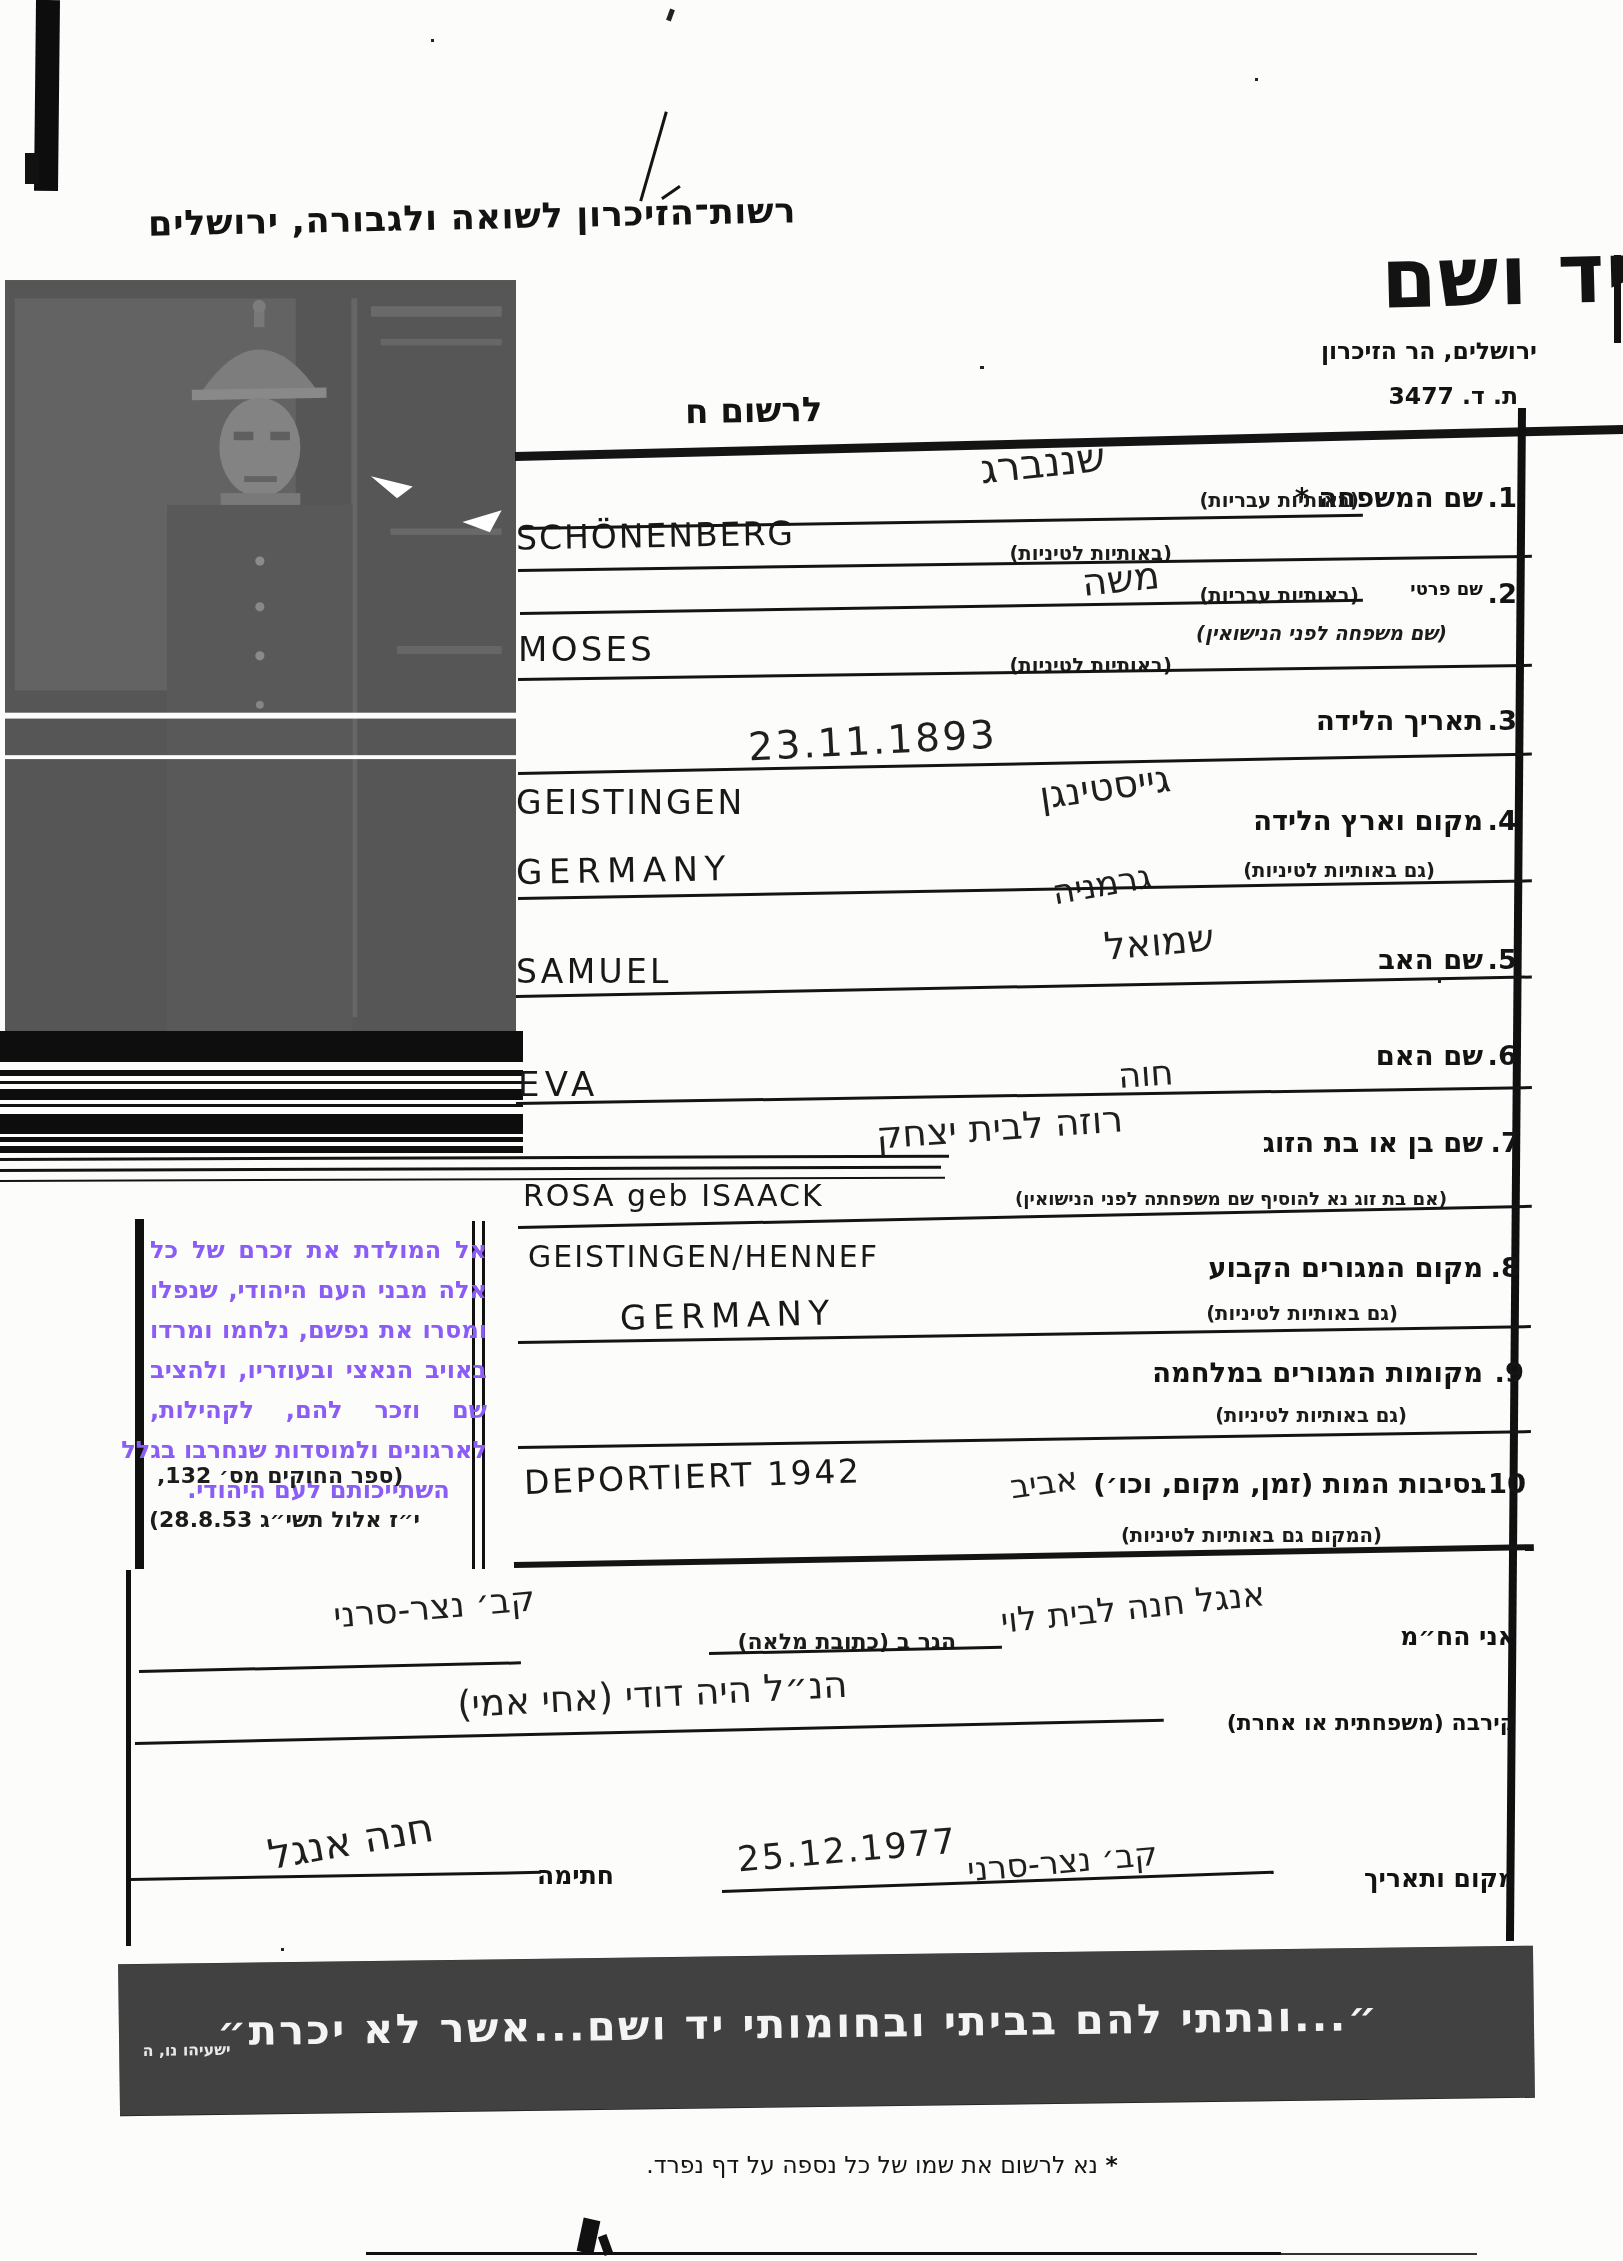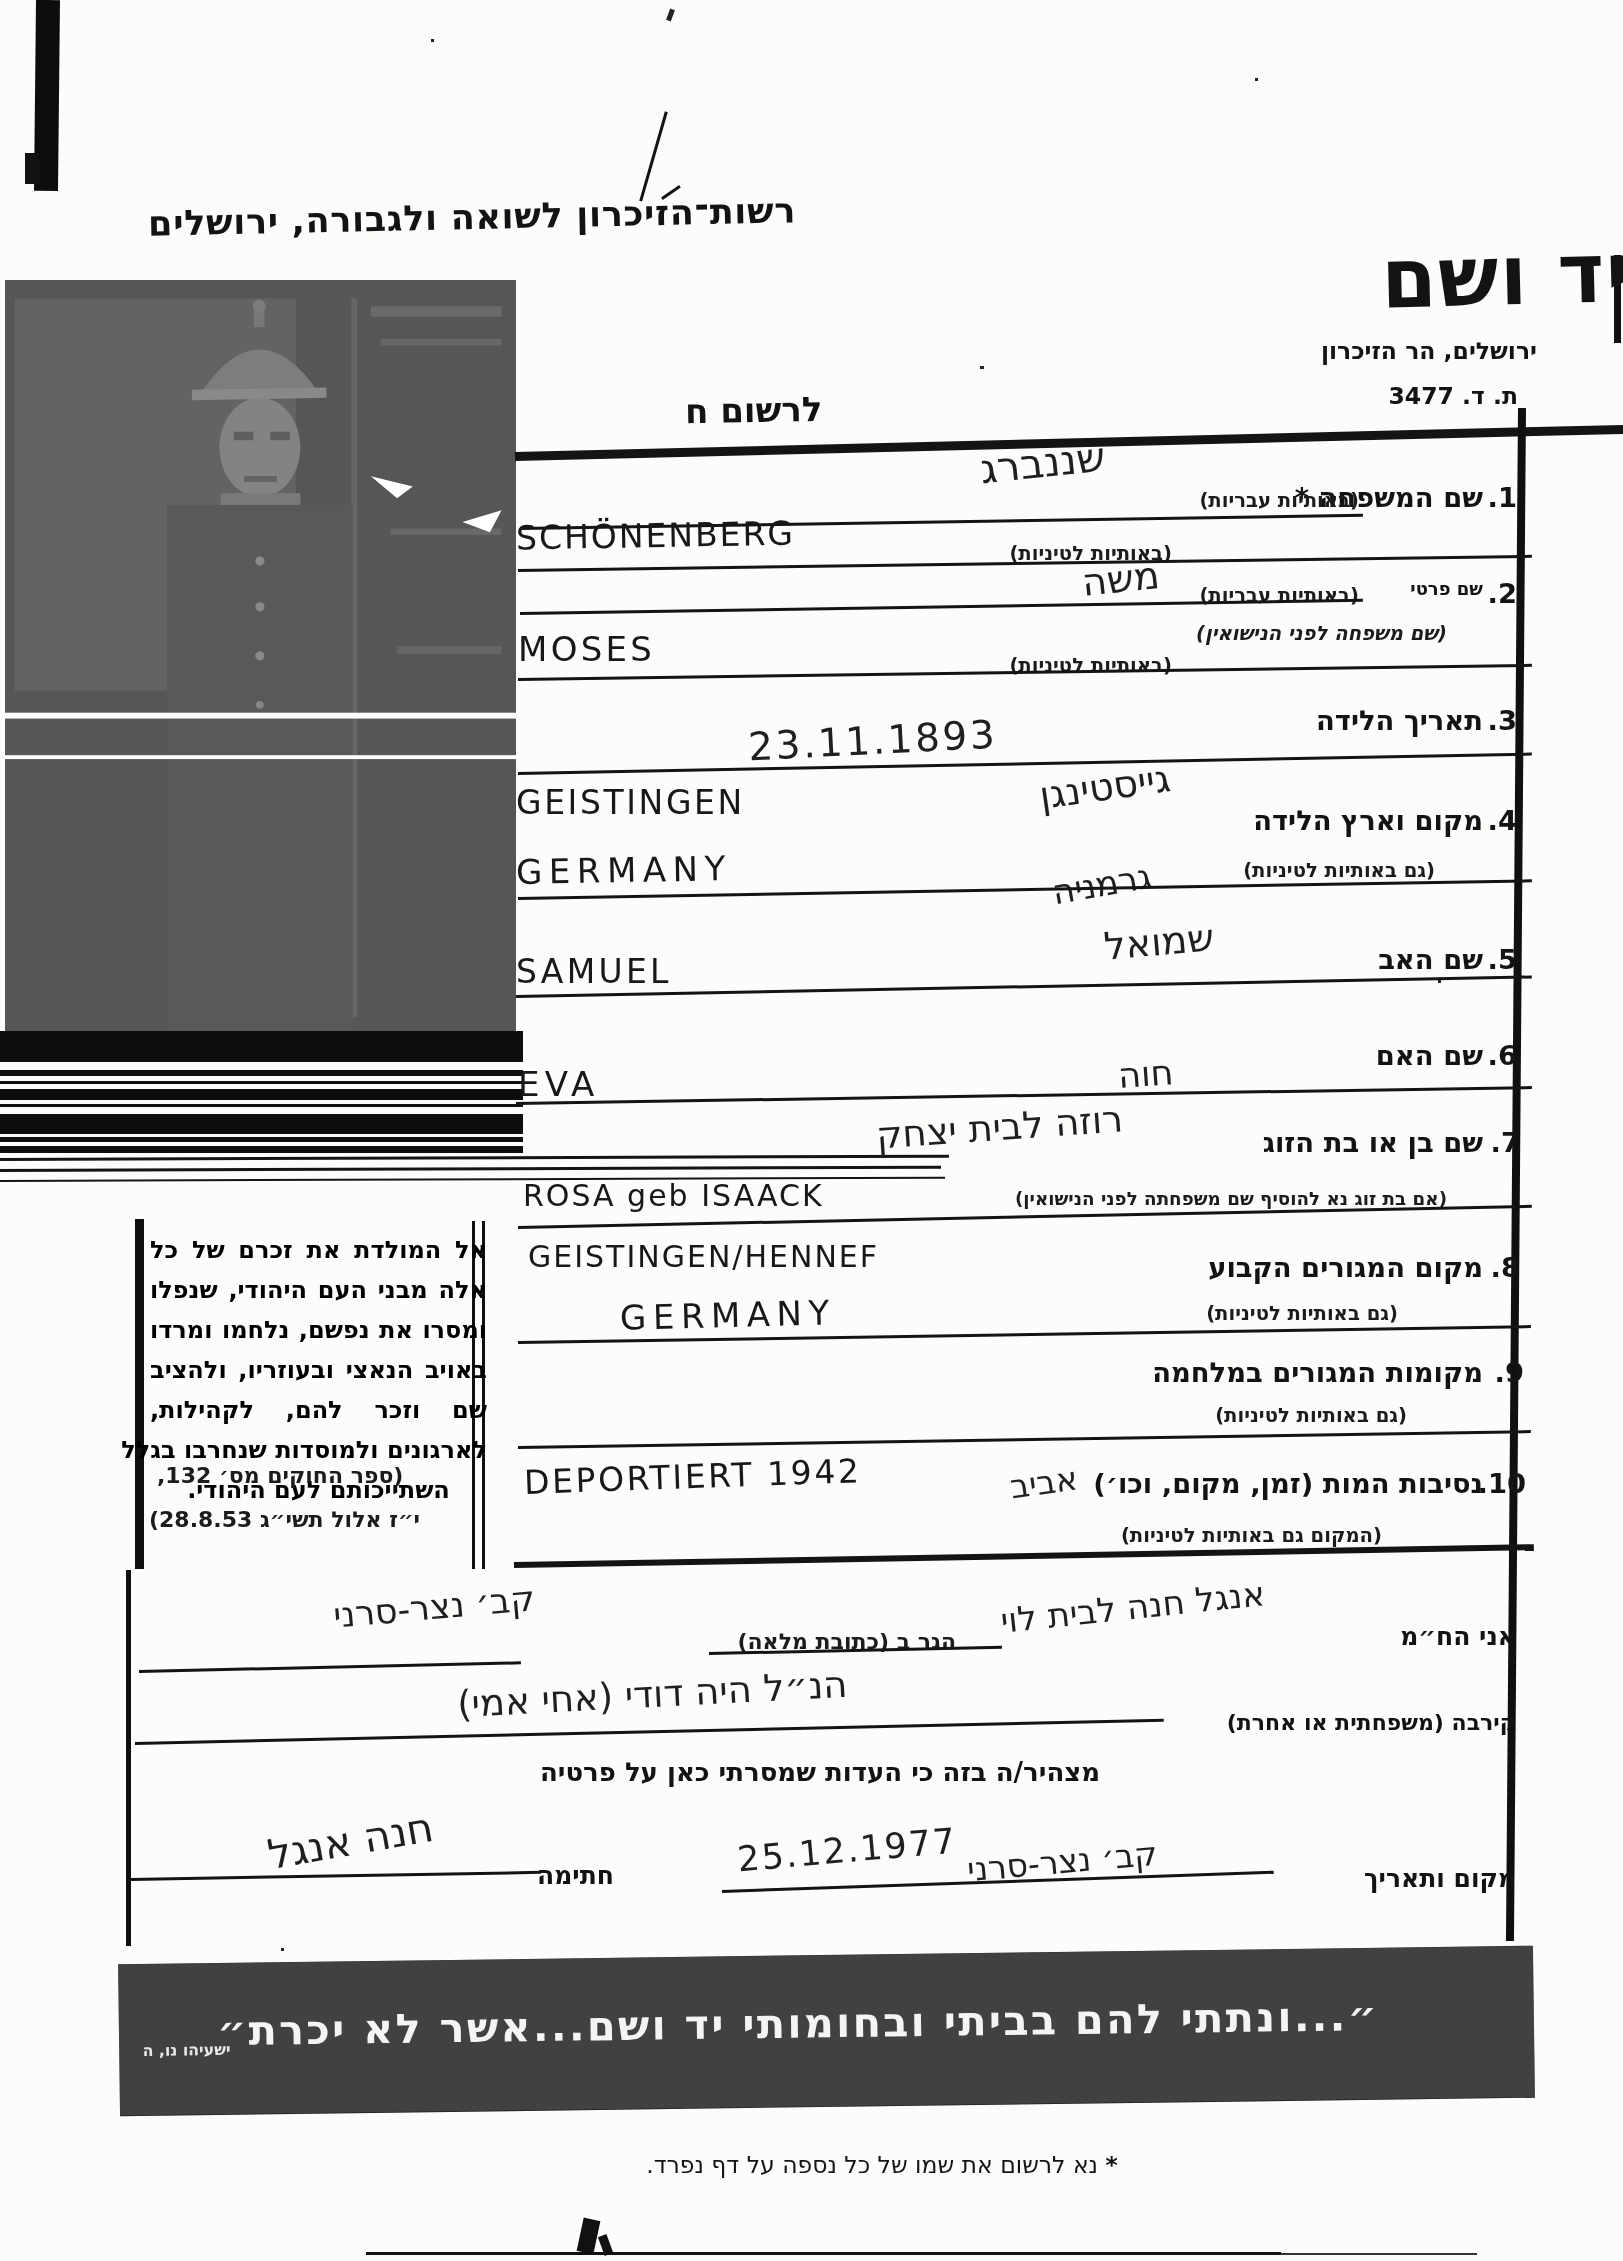--- a/index.html
+++ b/index.html
@@ -8,21 +8,21 @@
   .abs{position:absolute;}
   .rtl{direction:rtl;unicode-bidi:isolate;}
   .lbl{font-weight:bold;white-space:nowrap;color:#131313;}
   .sub{font-weight:bold;white-space:nowrap;color:#1c1c1c;text-align:right;}
   .hw{white-space:nowrap;color:#1f1f1f;}
   .hwlat{white-space:nowrap;color:#181818;font-weight:500;}
   .rule{background:#141414;transform-origin:left center;}
   .vline{background:#101010;transform-origin:top left;}
   .num{font-weight:bold;white-space:nowrap;}
   .sideline{width:337px;font-weight:bold;font-size:24px;line-height:40px;
-            text-align:justify;text-align-last:justify;white-space:nowrap;color:#000000;}
+            text-align:justify;text-align-last:justify;white-space:nowrap;color:#8b5cf6;}
   .speck{background:#222;}
 </style>
 </head>
 <body>
 
 <div class="page">
 
   <svg width="0" height="0" style="position:absolute" aria-hidden="true">
     <defs>
       <filter id="speckW" x="0" y="0" width="100%" height="100%">
@@ -209,21 +209,20 @@
   <div class="abs hw rtl" style="left:1000px;top:1587px;font-size:34px;transform:rotate(-6deg);">אנגל חנה לבית לוי</div>
   <div class="abs sub rtl" style="right:667px;top:1629px;font-size:22px;">הגר ב (כתובת מלאה)</div>
   <div class="abs hw rtl" style="left:333px;top:1587px;font-size:35px;transform:rotate(-5deg);">קב׳ נצר-סרני</div>
   <div class="abs rule" style="left:139px;top:1670px;width:382px;height:2.6px;transform:rotate(-1.3deg);"></div>
   <div class="abs rule" style="left:709px;top:1652px;width:293px;height:2.6px;transform:rotate(-1.2deg);"></div>
 
   <div class="abs lbl rtl" style="right:107px;top:1710px;font-size:22px;">קירבה (משפחתית או אחרת)</div>
   <div class="abs hw rtl" style="left:457px;top:1673px;font-size:37px;transform:rotate(-3deg);">הנ״ל היה דודי (אחי אמי)</div>
   <div class="abs rule" style="left:135px;top:1742px;width:1029px;height:2.6px;transform:rotate(-1.3deg);"></div>
 
-  <div class="abs lbl rtl" style="left:503px;top:1757px;width:634px;text-align:center;font-size:26px;">מצהיר/ה בזה כי העדות שמסרתי כאן על פרטיה</div>
 
   <div class="abs lbl rtl" style="right:107px;top:1864px;font-size:25px;">מקום ותאריך</div>
   <div class="abs hw rtl" style="left:967px;top:1842px;font-size:33px;transform:rotate(-5deg);">קב׳ נצר-סרני</div>
   <div class="abs hw" style="left:737px;top:1830px;font-size:35px;letter-spacing:2px;transform:rotate(-5deg);">25.12.1977</div>
   <div class="abs rule" style="left:722px;top:1890px;width:552px;height:3.3px;transform:rotate(-2deg);"></div>
   <div class="abs lbl rtl" style="left:537px;top:1861px;font-size:25px;">חתימה</div>
   <div class="abs hw rtl" style="left:267px;top:1817px;font-size:41px;transform:rotate(-10deg);">חנה אנגל</div>
   <div class="abs rule" style="left:131px;top:1878px;width:410px;height:2.6px;transform:rotate(-1deg);"></div>
 
   <div class="abs" style="left:119px;top:1955px;width:1415px;height:152px;background:#0c0c0c;transform:rotate(-0.75deg);overflow:hidden;">

